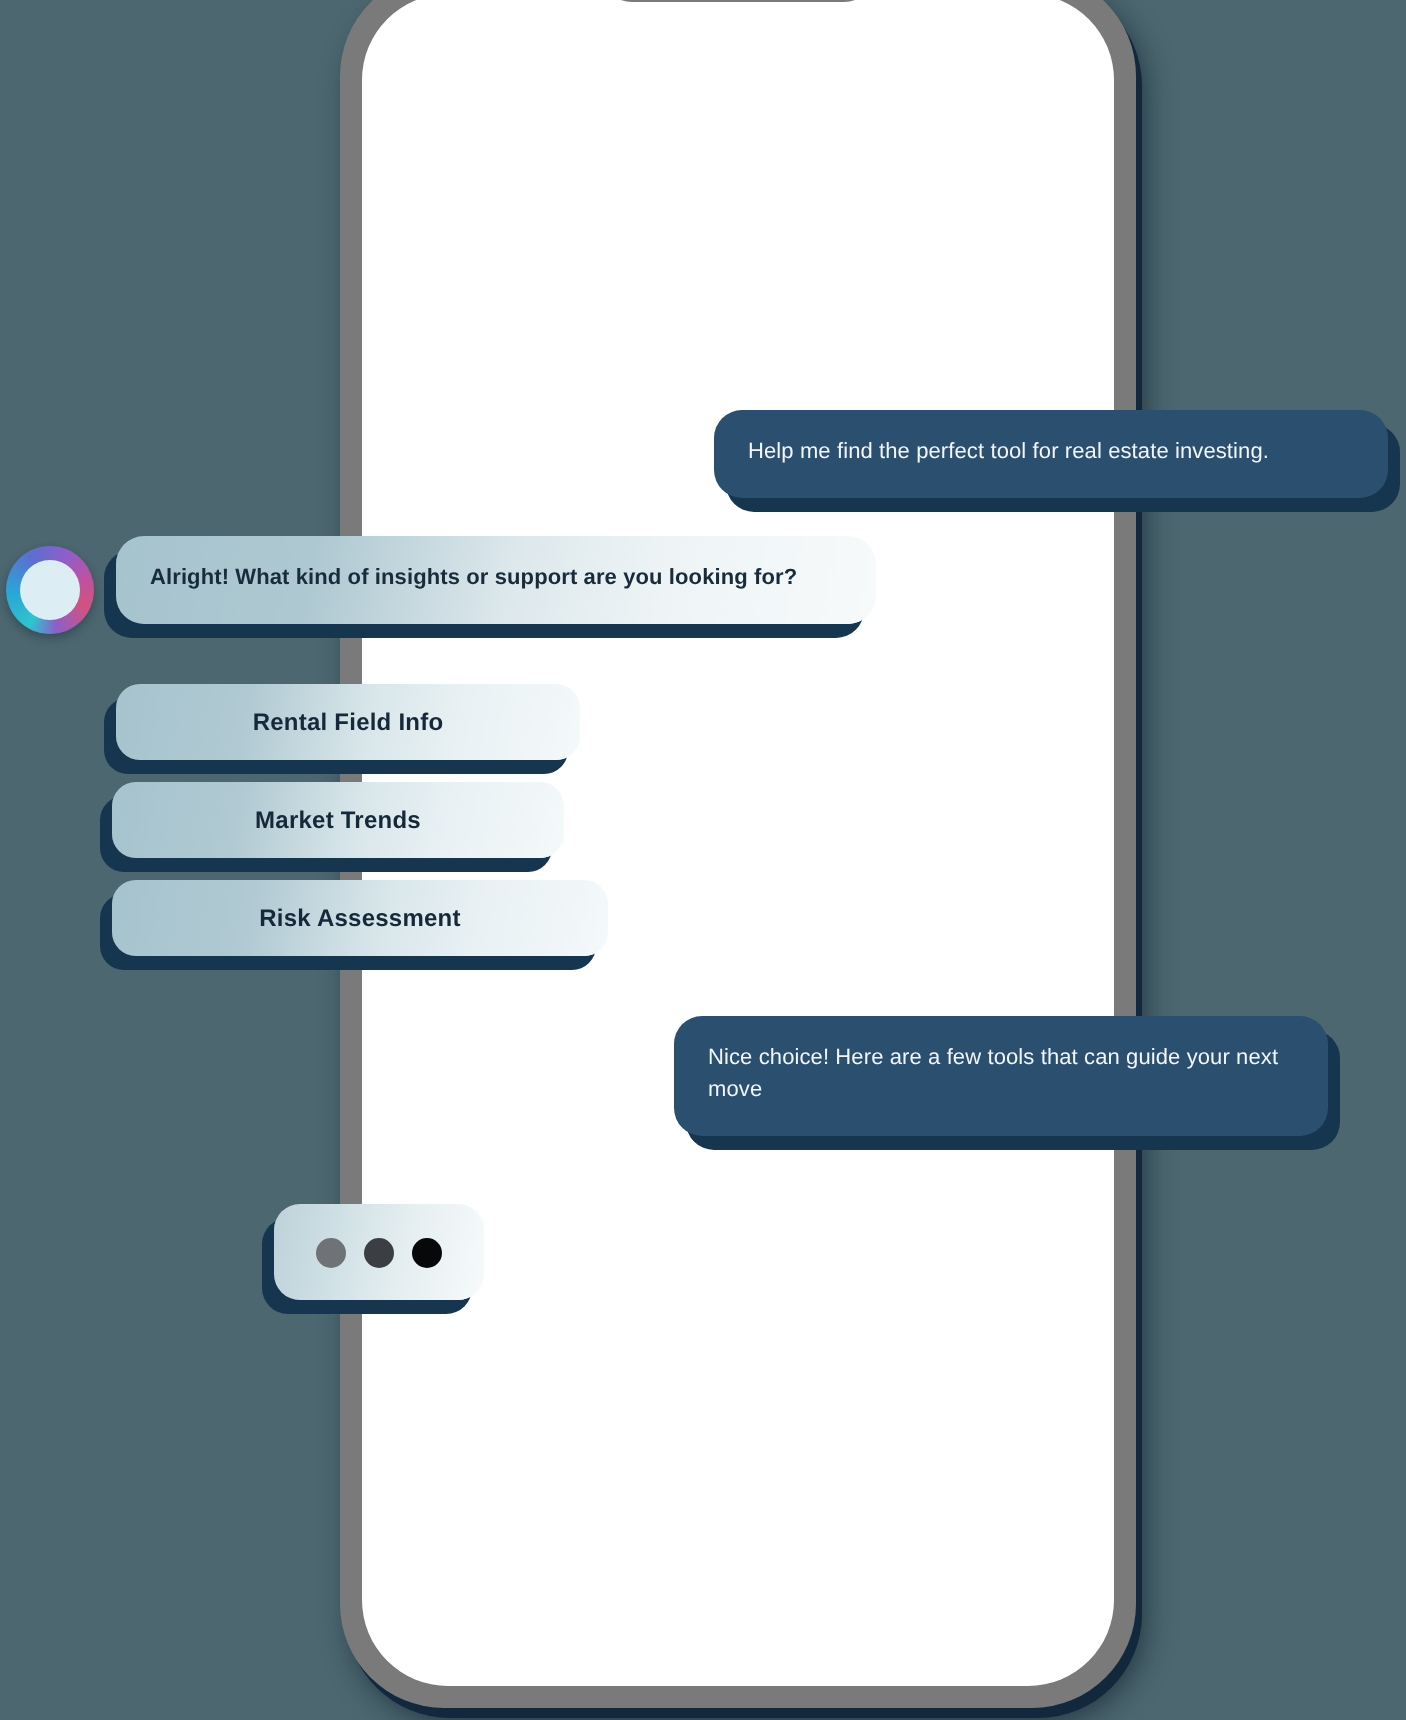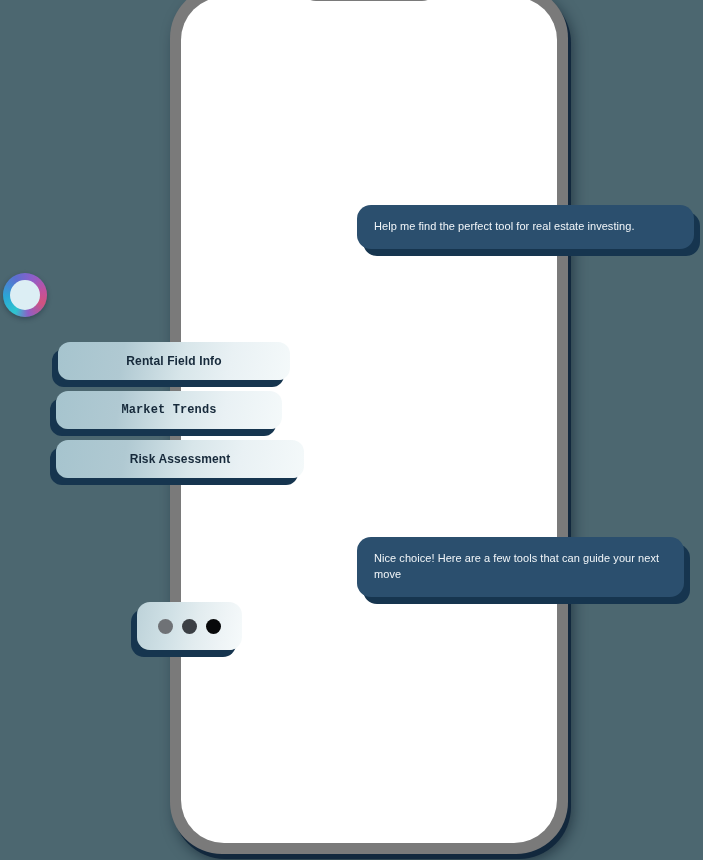--- a/index.html
+++ b/index.html
@@ -89,37 +89,37 @@
   .bubble-assistant{
     background:linear-gradient(100deg,#a6c4ce 0%,#aec8d1 26%,#dde8ec 52%,#eef4f6 72%,#f7fafb 100%);
     color:#182c3c;
     font-weight:600;
     padding:14px 17px;
     box-shadow:-6px 7px 0 0 #16354f;
   }
 
   #bubble-user-1{ left:357px; top:205px; width:337px; }
   #bubble-assistant-1{ left:58px; top:268px; width:380px; }
-  #bubble-user-2{ left:357px; top:508px; width:327px;margin-top:29px; }
+  #bubble-user-2{ left:337px; top:508px; width:327px; }
 
   
   .option-chip{
     position:absolute;
     height:38px;
     border-radius:12px;
     background:linear-gradient(100deg,#a6c4ce 0%,#b0c9d2 28%,#d8e6ea 54%,#e9f1f4 74%,#f4f9fa 100%);
     color:#16293a;
     font-size:12px;
     font-weight:600;
     letter-spacing:.01em;
     display:flex; align-items:center; justify-content:center;
     box-shadow:-6px 7px 0 0 #16354f;
   }
   #option-chip-0{ left:58px; top:342px; width:232px; }
-  #option-chip-1{ left:56px; top:391px; width:226px;font-family:Liberation Mono, monospace; }
+  #option-chip-1{ left:56px; top:391px; width:226px; }
   #option-chip-2{ left:56px; top:440px; width:248px; }
 
   
   #typing-indicator{
     position:absolute;
     left:137px; top:602px;
     width:105px; height:48px;
     border-radius:13px;
     background:linear-gradient(100deg,#bdd2d9 0%,#cfe0e5 30%,#e2ecef 56%,#eef4f6 80%,#f6fafb 100%);
     display:flex; align-items:center; justify-content:center;
@@ -143,20 +143,21 @@
 </div>
 
 <div id="conversation">
 
   <div id="assistant-avatar">
     <div id="assistant-avatar-core"></div>
   </div>
 
   <div id="bubble-user-1" class="bubble bubble-user">Help me find the perfect tool for real estate investing.</div>
 
+  <div id="bubble-assistant-1" class="bubble bubble-assistant">Alright! What kind of insights or support are you looking for?</div>
 
   <div id="option-chip-0" class="option-chip">Rental Field Info</div>
 
   <div id="option-chip-1" class="option-chip">Market Trends</div>
 
   <div id="option-chip-2" class="option-chip">Risk Assessment</div>
 
   <div id="bubble-user-2" class="bubble bubble-user">Nice choice! Here are a few tools that can guide your next move</div>
 
   <div id="typing-indicator">

